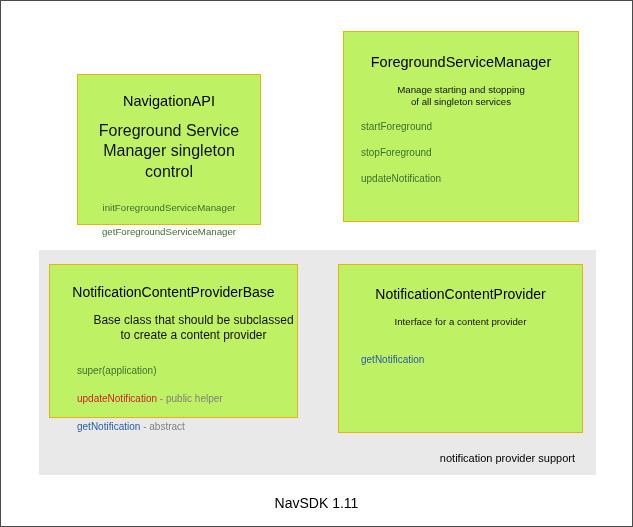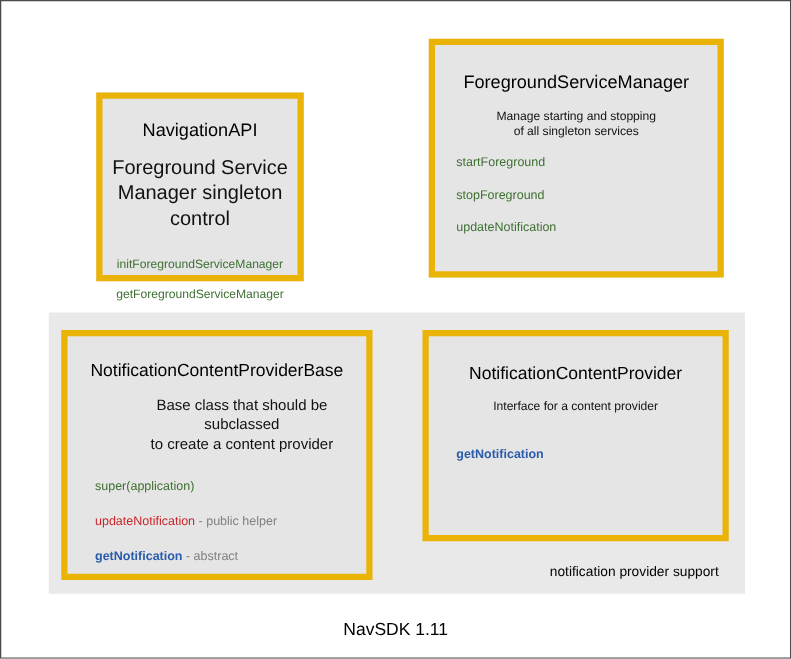--- a/index.html
+++ b/index.html
@@ -16,22 +16,22 @@
     height: 527px;
     background: #ffffff;
     box-sizing: border-box;
     border: 1px solid #4a4a4a;
     overflow: hidden;
   }
 
   
   .class-box {
     position: absolute;
-    background: #e5e5e5;
-    border: 5px solid #eab308;
+    background: #bef264;
+    border: 1px solid #eab308;
     box-sizing: border-box;
   }
   .box-title {
     text-align: center;
     color: #000000;
     font-weight: normal;
     white-space: nowrap;
   }
   .box-desc {
     text-align: center;
@@ -44,25 +44,25 @@
   .member {
     white-space: nowrap;
   }
   .member .anno {
     color: #808080;
   }
 
   
   .c-green { color: #3f7032; }
   .c-red   { color: #c9262c; }
-  .c-blue  { color: #2a5cab; font-weight: bold; }
+  .c-blue  { color: #2a5cab; }
 
   
   #nav-api {
-    left: 76px; top: 73px; width: 166px; height: 151px;
+    left: 76px; top: 73px; width: 184px; height: 151px;
   }
   #nav-api .box-title { font-size: 14.5px; margin-top: 18px; }
   #nav-api .box-desc  { font-size: 16px; margin-top: 12px; }
   #nav-api .members   { margin-top: 20px; text-align: center; }
   #nav-api .member    { font-size: 9.7px; margin-bottom: 13px; }
 
   
   #fg-mgr {
     left: 342px; top: 30px; width: 236px; height: 191px;
   }
@@ -80,25 +80,25 @@
   #group-label {
     position: absolute;
     right: 21px; bottom: 11px;
     font-size: 11px;
     color: #000000;
     white-space: nowrap;
   }
 
   
   #ncp-base {
-    left: 48px; top: 263px; width: 249px; height: 200px;
+    left: 48px; top: 263px; width: 249px; height: 154px;
   }
   #ncp-base .box-title { font-size: 14px; margin-top: 19px; }
   #ncp-base .box-desc  { font-size: 12px; margin-top: 13px; padding-left: 40px; }
-  #ncp-base .members   { margin-top: 21px; padding-left: 22px; text-align: left; }
+  #ncp-base .members   { margin-top: 21px; text-align: left; margin-left: 27px; }
   #ncp-base .member    { font-size: 10px; margin-bottom: 17px; }
 
   
   #ncp-iface {
     left: 337px; top: 263px; width: 245px; height: 169px;
   }
   #ncp-iface .box-title { font-size: 14px; margin-top: 21px; }
   #ncp-iface .box-desc  { font-size: 9.7px; margin-top: 14px; }
   #ncp-iface .members   { margin-top: 26px; padding-left: 22px; text-align: left; }
   #ncp-iface .member    { font-size: 10px; margin-bottom: 10px; }

